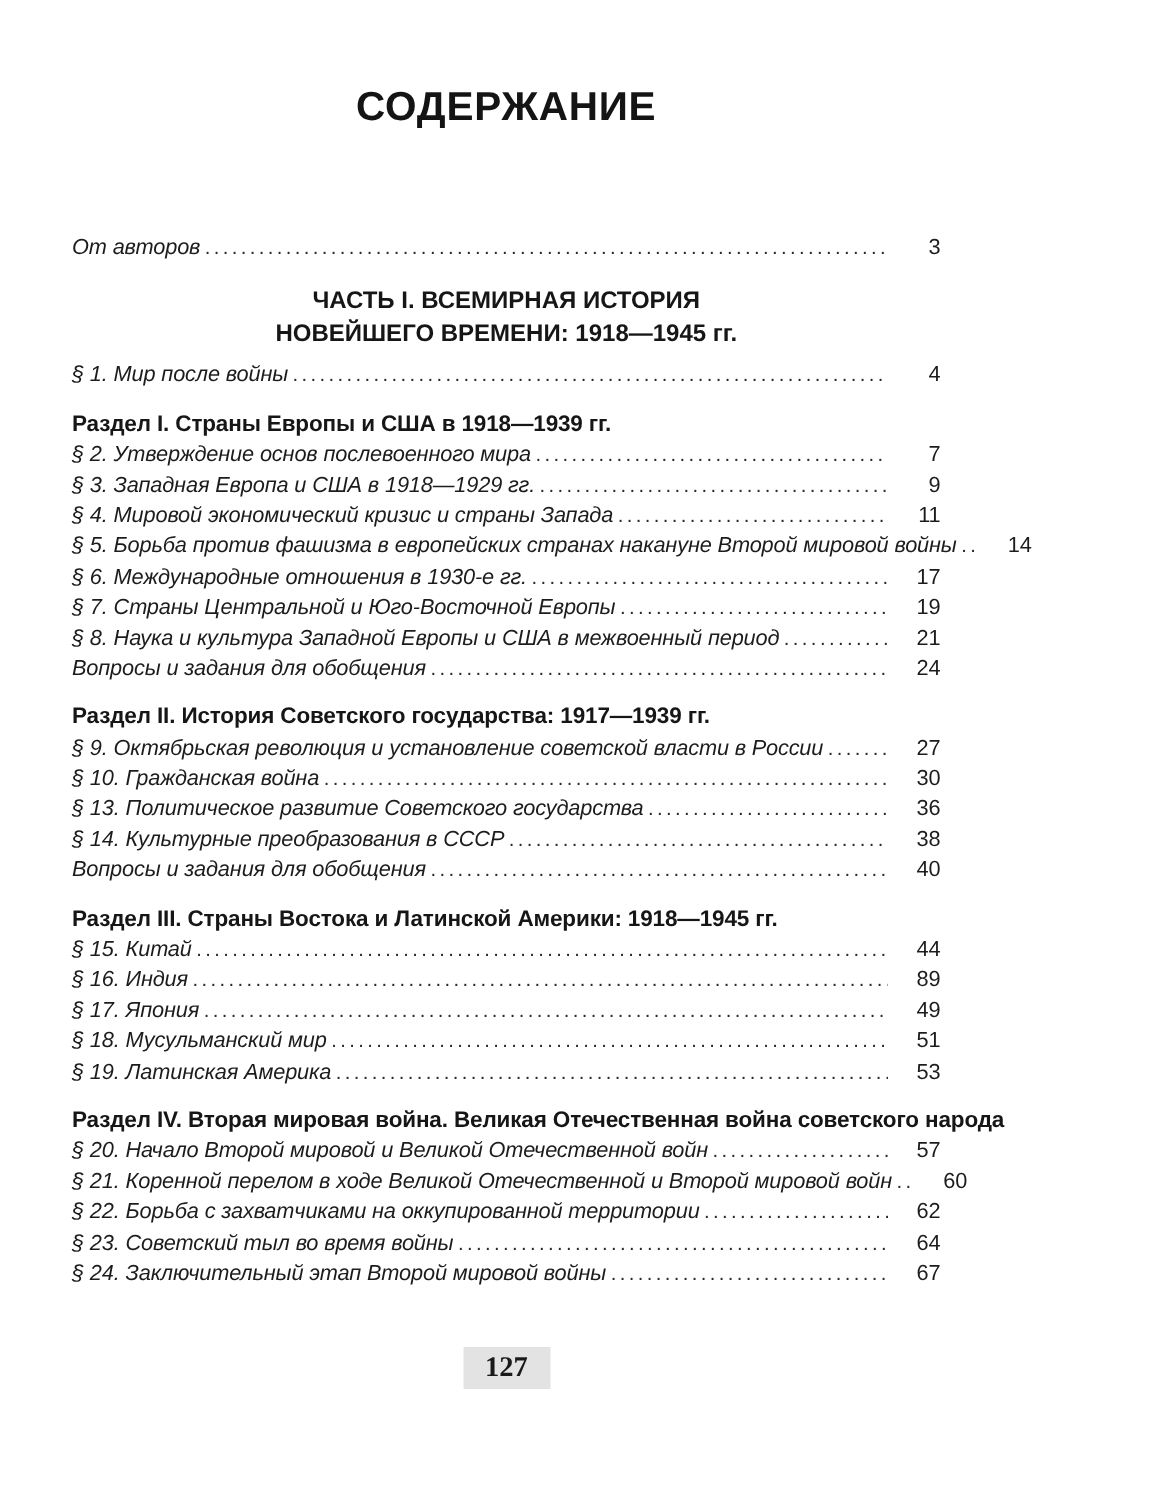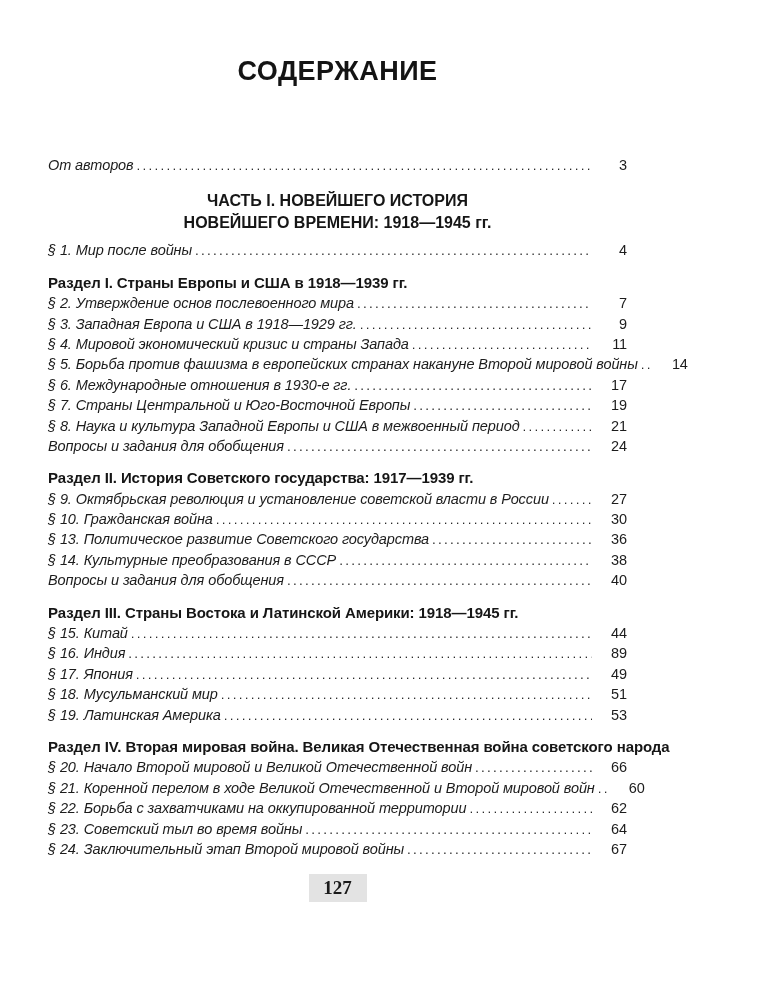--- a/index.html
+++ b/index.html
@@ -71,21 +71,21 @@
     height: 20.4px;
     line-height: 20.4px;
     letter-spacing: -0.1px;
     white-space: nowrap;
     color: #161616;
   }
   .folio {
     position: absolute;
     left: 48px;
     right: 86px;
-    top: 874px;
+    top: 898px;
     display: flex;
     justify-content: center;
   }
   .folio-badge {
     width: 58px;
     height: 28px;
     background: #e3e3e3;
     text-align: center;
     line-height: 28px;
     font-family: "Liberation Serif", "DejaVu Serif", serif;
@@ -104,21 +104,21 @@
   <div class="toc">
     <div id="front-rows">
         <div class="row">
           <span class="label">От авторов</span>
           <span class="leader"></span>
           <span class="pnum">3</span>
         </div>
       </div>
 
     <div class="part-heading">
-      <div>ЧАСТЬ I. НОВЕЙШЕГО ИСТОРИЯ</div>
+      <div>ЧАСТЬ I. ВСЕМИРНАЯ ИСТОРИЯ</div>
       <div>НОВЕЙШЕГО ВРЕМЕНИ: 1918—1945 гг.</div>
     </div>
 
     <div id="part-rows">
         <div class="row">
           <span class="label">§ 1. Мир после войны</span>
           <span class="leader"></span>
           <span class="pnum">4</span>
         </div>
       </div>
@@ -221,21 +221,21 @@
             <span class="label">§ 19. Латинская Америка</span>
             <span class="leader"></span>
             <span class="pnum">53</span>
           </div>
         </div>
         <div class="section">
           <div class="sec-head">Раздел IV. Вторая мировая война. Великая Отечественная война советского народа</div>
           <div class="row">
             <span class="label">§ 20. Начало Второй мировой и Великой Отечественной войн</span>
             <span class="leader"></span>
-            <span class="pnum">66</span>
+            <span class="pnum">57</span>
           </div>
           <div class="row">
             <span class="label">§ 21. Коренной перелом в ходе Великой Отечественной и Второй мировой войн</span>
             <span class="leader"></span>
             <span class="pnum">60</span>
           </div>
           <div class="row">
             <span class="label">§ 22. Борьба с захватчиками на оккупированной территории</span>
             <span class="leader"></span>
             <span class="pnum">62</span>

